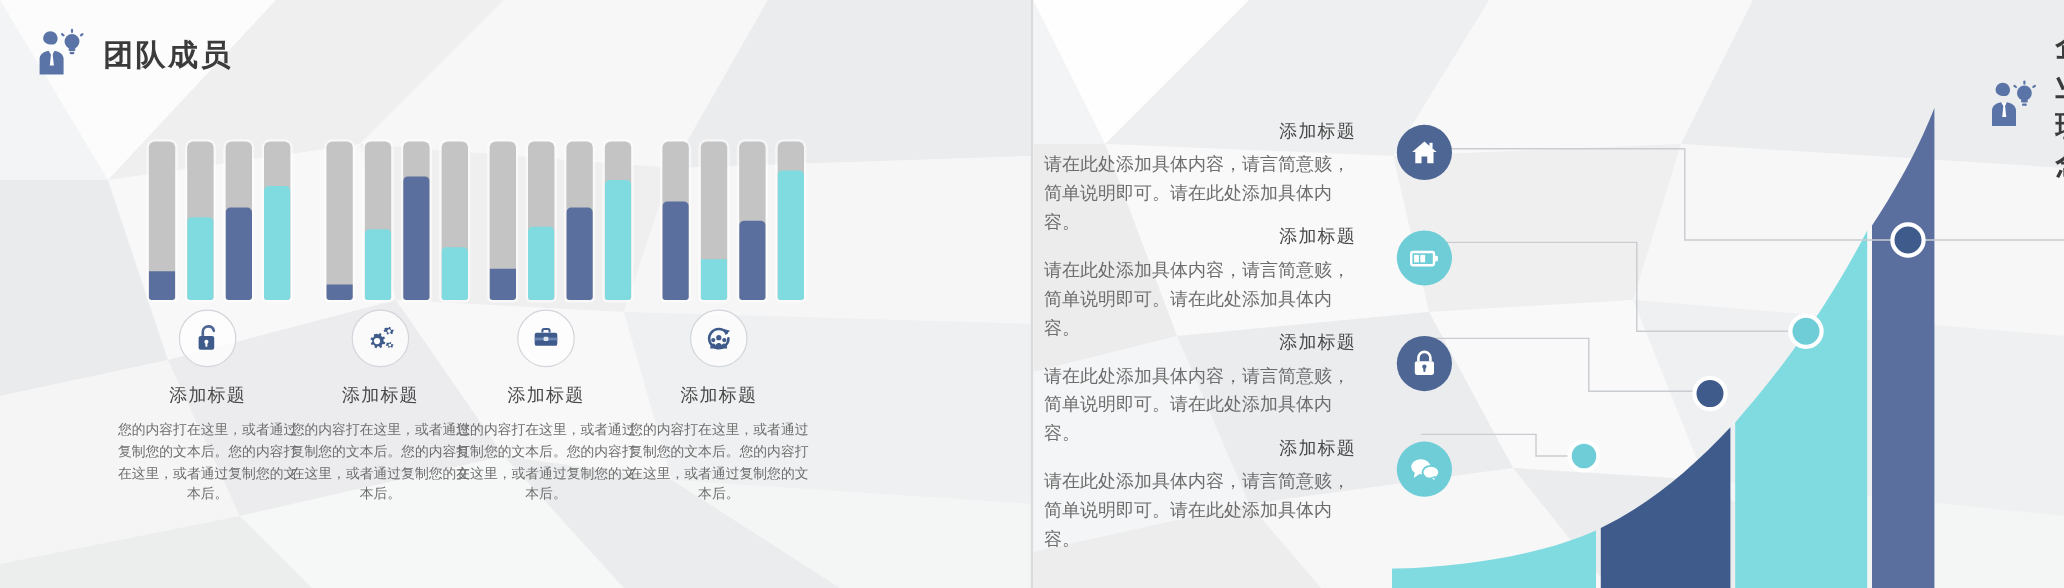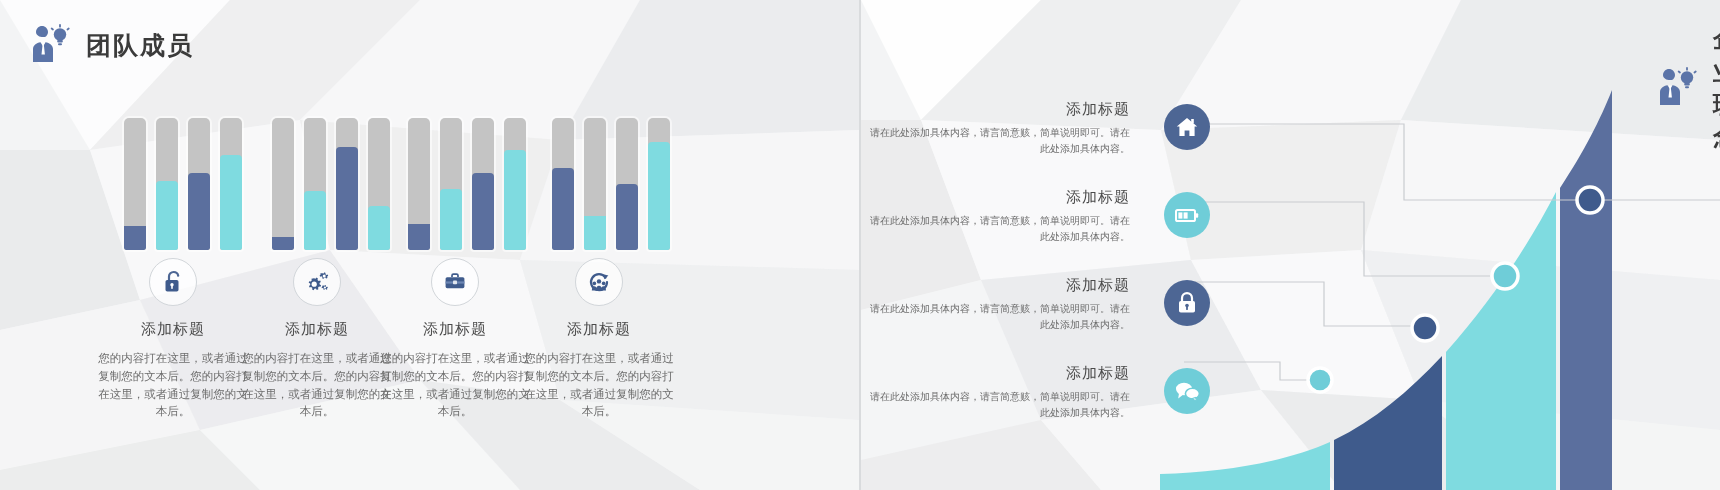--- a/index.html
+++ b/index.html
@@ -39,23 +39,23 @@
   .card .ctitle{margin-top:14px;font-size:15px;color:#4a4a4a;letter-spacing:1px;
                 font-family:"DejaVu Sans","Liberation Sans",sans-serif;}
   .card .cbody{margin-top:11px;font-size:11.5px;line-height:1.55;color:#6d6d6d;
                font-family:"DejaVu Sans","Liberation Sans",sans-serif;}
 
   
   .rlist{position:absolute;left:790px;top:100px;width:420px;z-index:6;}
   .ritem{position:relative;height:68px;margin-bottom:20px;}
   .ritem .rtitle{position:absolute;right:80px;top:0;font-size:15px;color:#4a4a4a;letter-spacing:1px;
                  font-family:"DejaVu Sans","Liberation Sans",sans-serif;}
-  .ritem .rbody{position:absolute;right:80px;top:26px;width:260px;text-align:right;
-                font-size:10px;line-height:1.6;color:#6d6d6d;
-                font-family:Liberation Mono, monospace;}
+  .ritem .rbody{position:absolute;right:80px;top:26px;width:260px;
+                font-size:15px;line-height:1.6;color:#6d6d6d;
+                font-family:Liberation Sans, sans-serif;}
   .ritem .rcirc{position:absolute;right:0;top:4px;width:46px;height:46px;border-radius:50%;
                 display:flex;align-items:center;justify-content:center;}
 
   .chart{position:absolute;left:1160px;top:80px;width:560px;height:410px;z-index:2;}
   .chart svg{display:block;}
   .connect{position:absolute;left:1160px;top:80px;width:560px;height:410px;z-index:3;}
 </style>
 </head>
 <body>
 

